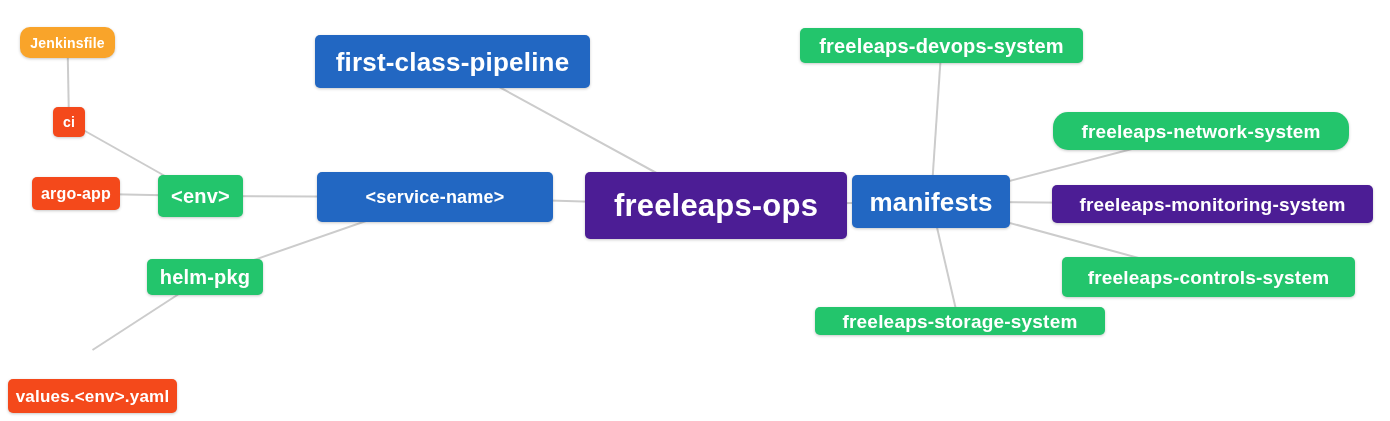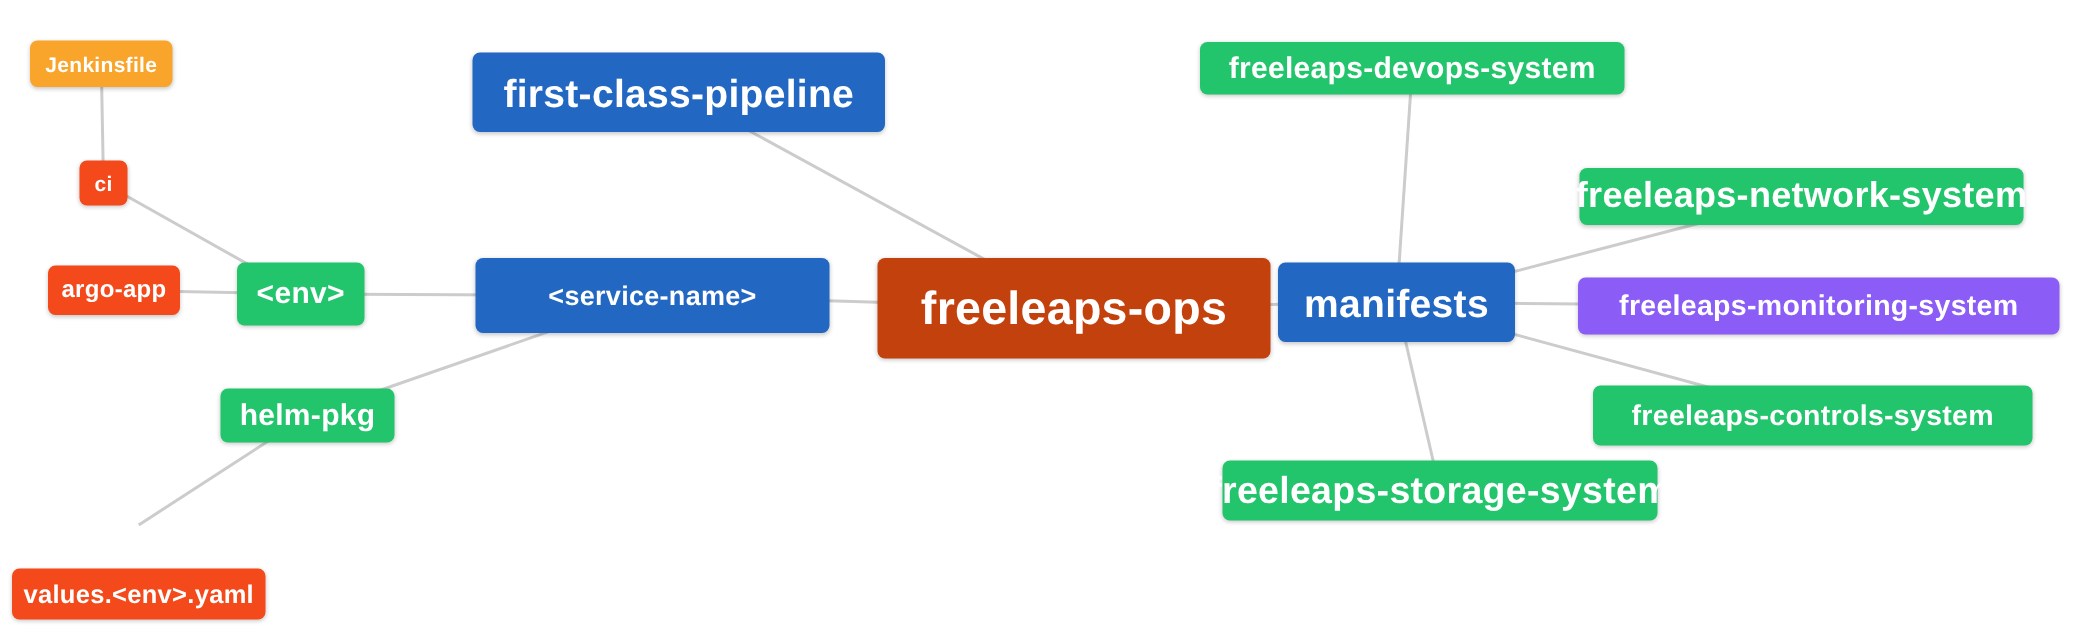--- a/index.html
+++ b/index.html
@@ -55,43 +55,43 @@
       <line x1="200.5" y1="196" x2="69" y2="122" stroke="#cccccc" stroke-width="2"></line>
       <line x1="69" y1="122" x2="67.5" y2="42.5" stroke="#cccccc" stroke-width="2"></line>
       <line x1="205" y1="277" x2="92.5" y2="350" stroke="#cccccc" stroke-width="2"></line>
       <line x1="931" y1="201.5" x2="941.5" y2="45.5" stroke="#cccccc" stroke-width="2"></line>
       <line x1="931" y1="201.5" x2="1201" y2="131" stroke="#cccccc" stroke-width="2"></line>
       <line x1="931" y1="201.5" x2="1212.5" y2="204" stroke="#cccccc" stroke-width="2"></line>
       <line x1="931" y1="201.5" x2="1208.5" y2="277" stroke="#cccccc" stroke-width="2"></line>
       <line x1="931" y1="201.5" x2="960" y2="327" stroke="#cccccc" stroke-width="2"></line>
     </svg>
 
-  <div class="node" style="left: 20px; top: 27px; width: 95px; height: 31px; font-size: 14px; background: rgb(249, 164, 42);">Jenkinsfile</div>
+  <div class="node" style="left: 20px; top: 27px; width: 95px; height: 31px; font-size: 14px; background: rgb(249, 164, 42); border-radius: 10px;">Jenkinsfile</div>
 
   <div class="node" style="left: 53px; top: 107px; width: 32px; height: 30px; font-size: 14px; background: rgb(244, 73, 27);">ci</div>
 
   <div class="node" style="left: 32px; top: 177px; width: 88px; height: 33px; font-size: 16px; background: rgb(244, 73, 27);">argo-app</div>
 
   <div class="node" style="left: 158px; top: 175px; width: 85px; height: 42px; font-size: 20px; background: rgb(35, 197, 108);">&lt;env&gt;</div>
 
   <div class="node" style="left: 147px; top: 259px; width: 116px; height: 36px; font-size: 20px; background: rgb(35, 197, 108);">helm-pkg</div>
 
   <div class="node" style="left: 8px; top: 333px; width: 169px; height: 34px; font-size: 17px; background: rgb(244, 73, 27); margin-top: 46px;">values.&lt;env&gt;.yaml</div>
 
   <div class="node" style="left: 315px; top: 35px; width: 275px; height: 53px; font-size: 26px; background: rgb(34, 103, 194);">first-class-pipeline</div>
 
   <div class="node" style="left: 317px; top: 172px; width: 236px; height: 50px; font-size: 18px; background: rgb(34, 103, 194);">&lt;service-name&gt;</div>
 
-  <div class="node" style="left: 585px; top: 172px; width: 262px; height: 67px; font-size: 31px; background: #c2410c;">freeleaps-ops</div>
+  <div class="node" style="left: 585px; top: 172px; width: 262px; height: 67px; font-size: 31px; background: #4c1d95;">freeleaps-ops</div>
 
   <div class="node" style="left: 852px; top: 175px; width: 158px; height: 53px; font-size: 26px; background: rgb(34, 103, 194);">manifests</div>
 
   <div class="node" style="left: 800px; top: 28px; width: 283px; height: 35px; font-size: 20px; background: rgb(35, 197, 108);">freeleaps-devops-system</div>
 
-  <div class="node" style="left: 1053px; top: 112px; width: 296px; height: 38px; font-size: 24px; background: rgb(35, 197, 108);">freeleaps-network-system</div>
+  <div class="node" style="left: 1053px; top: 112px; width: 296px; height: 38px; font-size: 19px; background: rgb(35, 197, 108); border-radius: 15px;">freeleaps-network-system</div>
 
-  <div class="node" style="left: 1052px; top: 185px; width: 321px; height: 38px; font-size: 19px; background: #8b5cf6;">freeleaps-monitoring-system</div>
+  <div class="node" style="left: 1052px; top: 185px; width: 321px; height: 38px; font-size: 19px; background: #4c1d95;">freeleaps-monitoring-system</div>
 
   <div class="node" style="left: 1062px; top: 257px; width: 293px; height: 40px; font-size: 19px; background: rgb(35, 197, 108);">freeleaps-controls-system</div>
 
-  <div class="node" style="left: 815px; top: 307px; width: 290px; height: 40px; font-size: 25px; background: rgb(35, 197, 108);">freeleaps-storage-system</div>
+  <div class="node" style="left: 815px; top: 307px; width: 290px; height: 28px; font-size: 19px; background: rgb(35, 197, 108);">freeleaps-storage-system</div>
 
 </div>
 
 </body></html>

